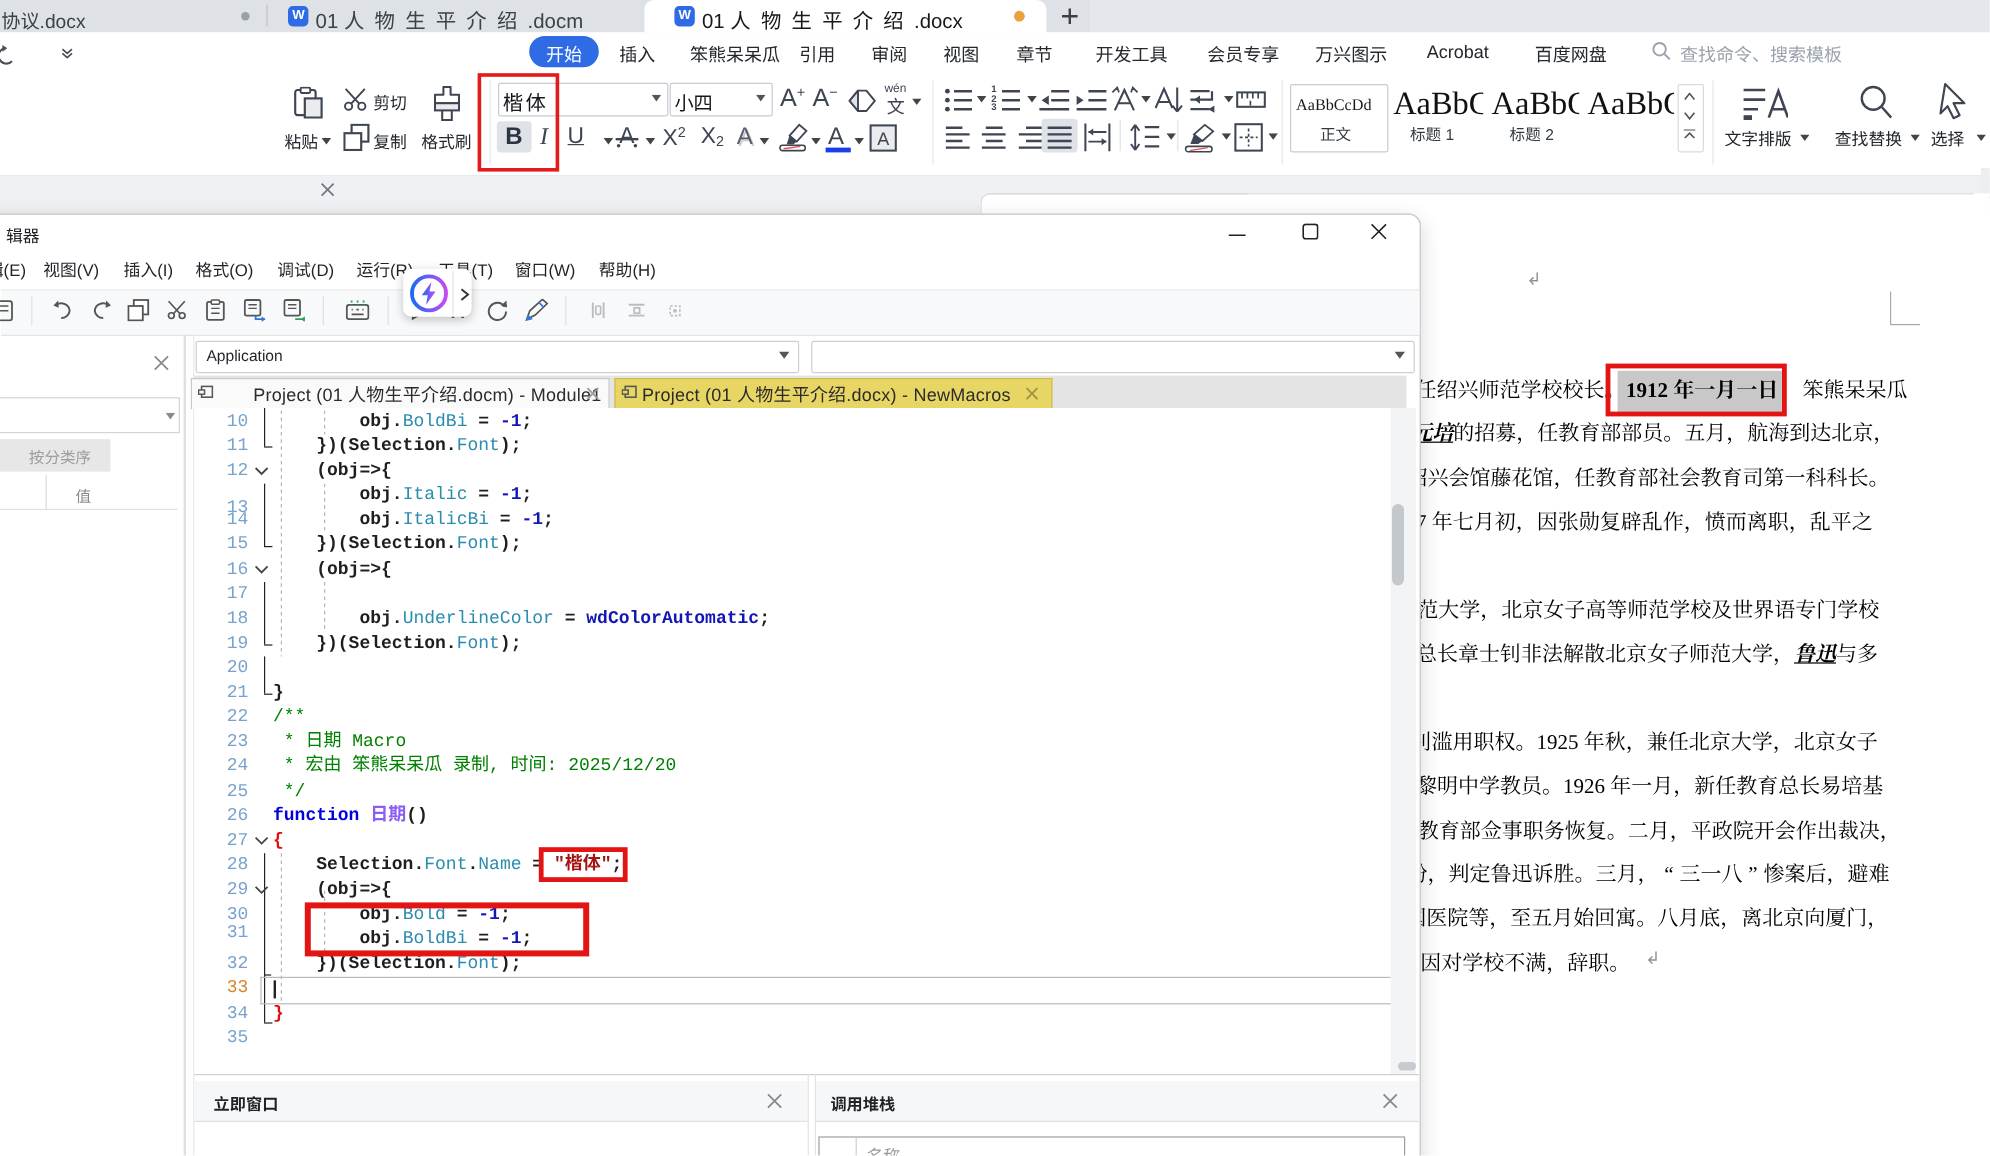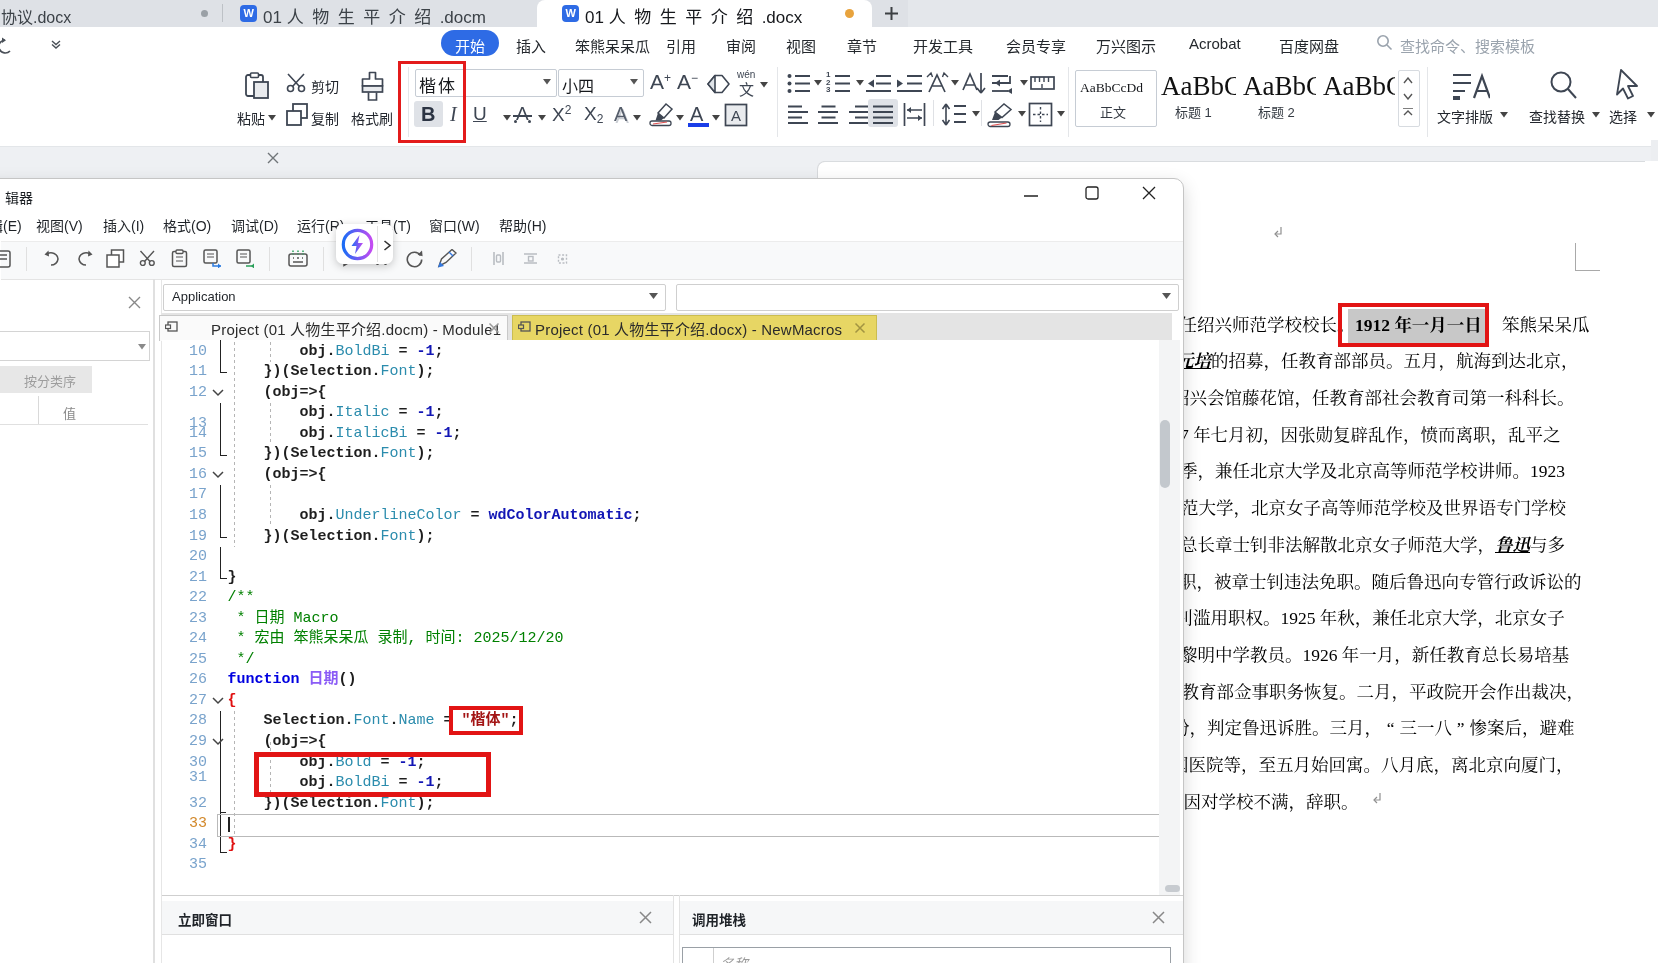--- a/index.html
+++ b/index.html
@@ -349,24 +349,22 @@
     </svg>
 
   <div class="abs" style="left:308px;top:151px;width:137px;height:37px;background:#c8c8c8;"></div>
 
   <div class="dl" style="left:139.5px;top:155.5px;">任绍兴师范学校校长。</div>
   <div class="dl" style="left:315px;top:155.5px;font-weight:700;">1912 年一月一日</div>
   <div class="dl" style="left:462px;top:155.5px;">笨熊呆呆瓜</div>
   <div class="dl" style="left:136px;top:192px;text-align:center;"><span style="font-weight:700;font-style:italic;text-decoration:underline;">元培</span>的招募，任教育部部员。五月，航海到达北京，</div>
   <div class="dl" style="left:132px;top:229px;">绍兴会馆藤花馆，任教育部社会教育司第一科科长。</div>
   <div class="dl" style="left:140px;top:265.5px;">7 年七月初，因张勋复辟乱作，愤而离职，乱平之</div>
-  <div class="dl" style="left:140px;top:302px;">季，兼任北京大学及北京高等师范学校讲师。1923</div>
   <div class="dl" style="left:141px;top:339px;">范大学，北京女子高等师范学校及世界语专门学校</div>
   <div class="dl" style="left:140px;top:376px;">总长章士钊非法解散北京女子师范大学，<span style="font-weight:700;font-style:italic;text-decoration:underline;">鲁迅</span>与多</div>
-  <div class="dl" style="left:139px;top:412.5px;">职，被章士钊违法免职。随后鲁迅向专管行政诉讼的</div>
   <div class="dl" style="left:135.5px;top:449px;">钊滥用职权。1925 年秋，兼任北京大学，北京女子</div>
   <div class="dl" style="left:140px;top:486px;">黎明中学教员。1926 年一月，新任教育总长易培基</div>
   <div class="dl" style="left:141.5px;top:522.5px;">教育部佥事职务恢复。二月，平政院开会作出裁决，</div>
   <div class="dl" style="left:132px;top:559px;">份，判定鲁迅诉胜。三月，<span class="fq">“</span>三一八<span class="fq">”</span>惨案后，避难</div>
   <div class="dl" style="left:131px;top:596px;">国医院等，至五月始回寓。八月底，离北京向厦门，</div>
   <div class="dl" style="left:126px;top:632.5px;">后因对学校不满，辞职。</div>
   <svg class="abs" style="left:331px;top:634px;" width="12" height="12" viewBox="0 0 12 12">
       <path d="M9 1v7H4" stroke="#8f8f8f" stroke-width="1.2" fill="none"></path>
       <path d="M6 5l-3 3 3 3" stroke="#8f8f8f" stroke-width="1.2" fill="none"></path>
     </svg>

